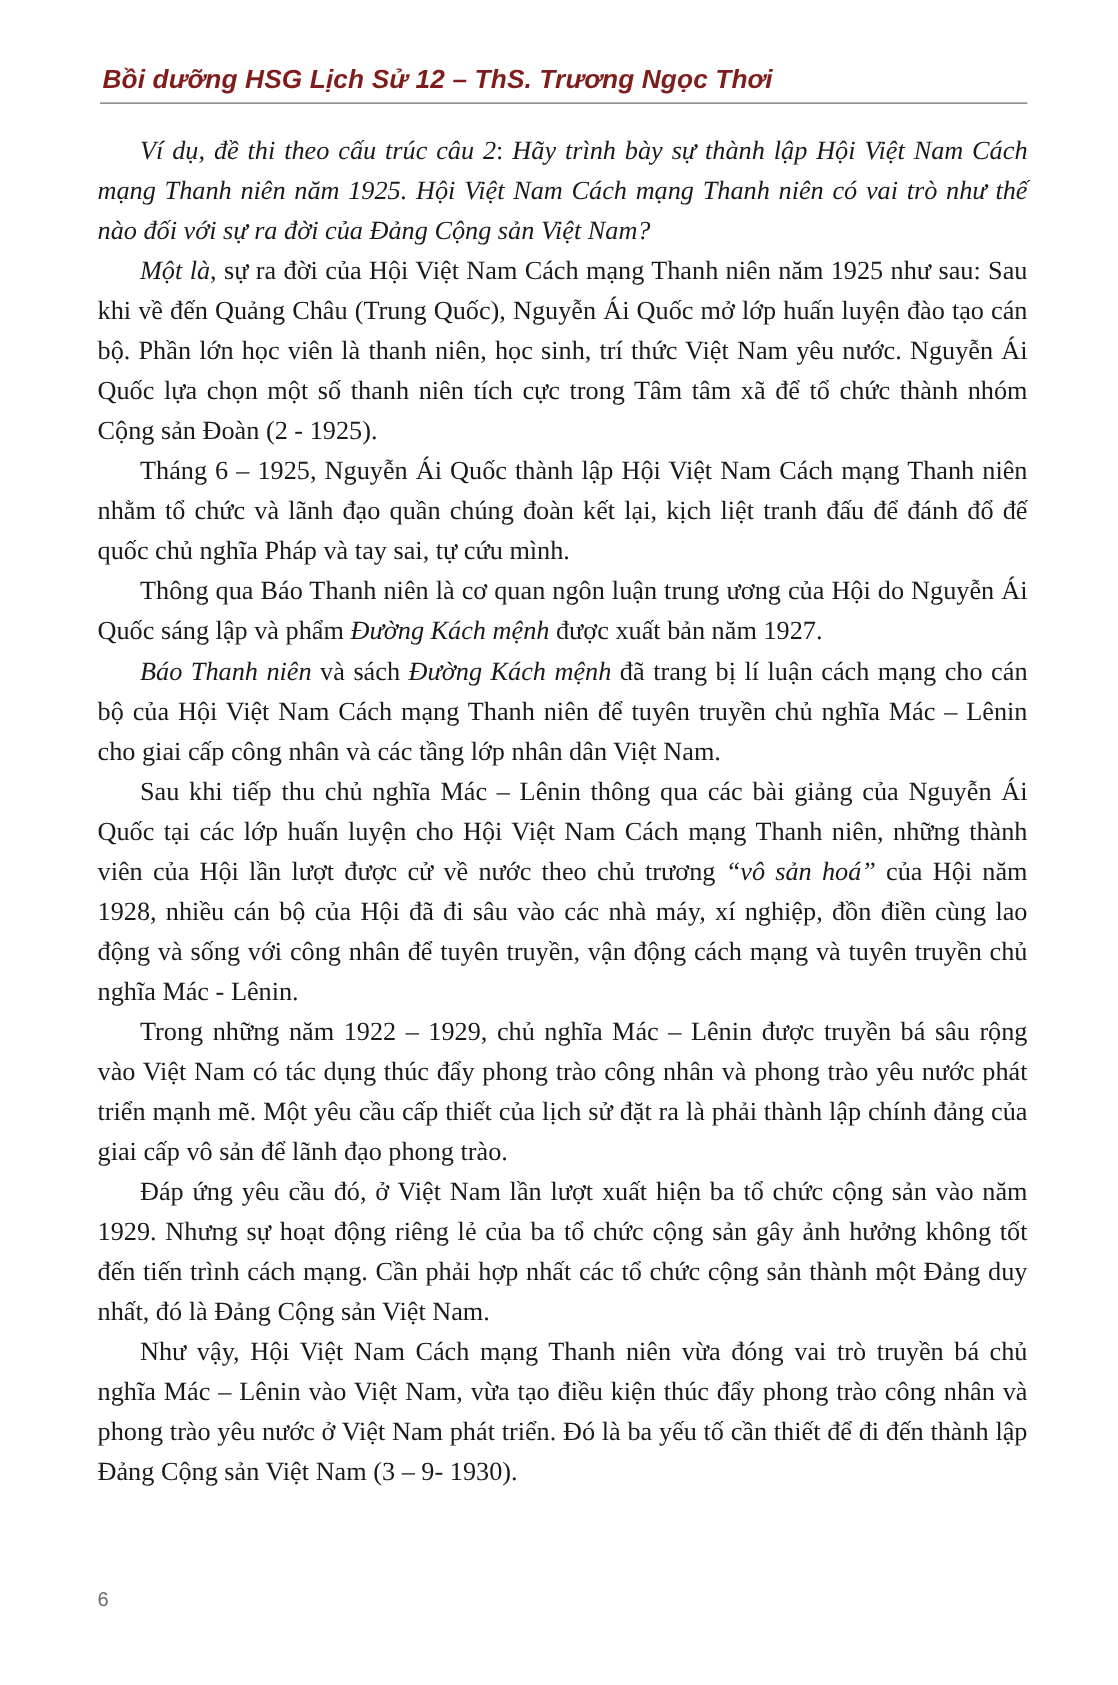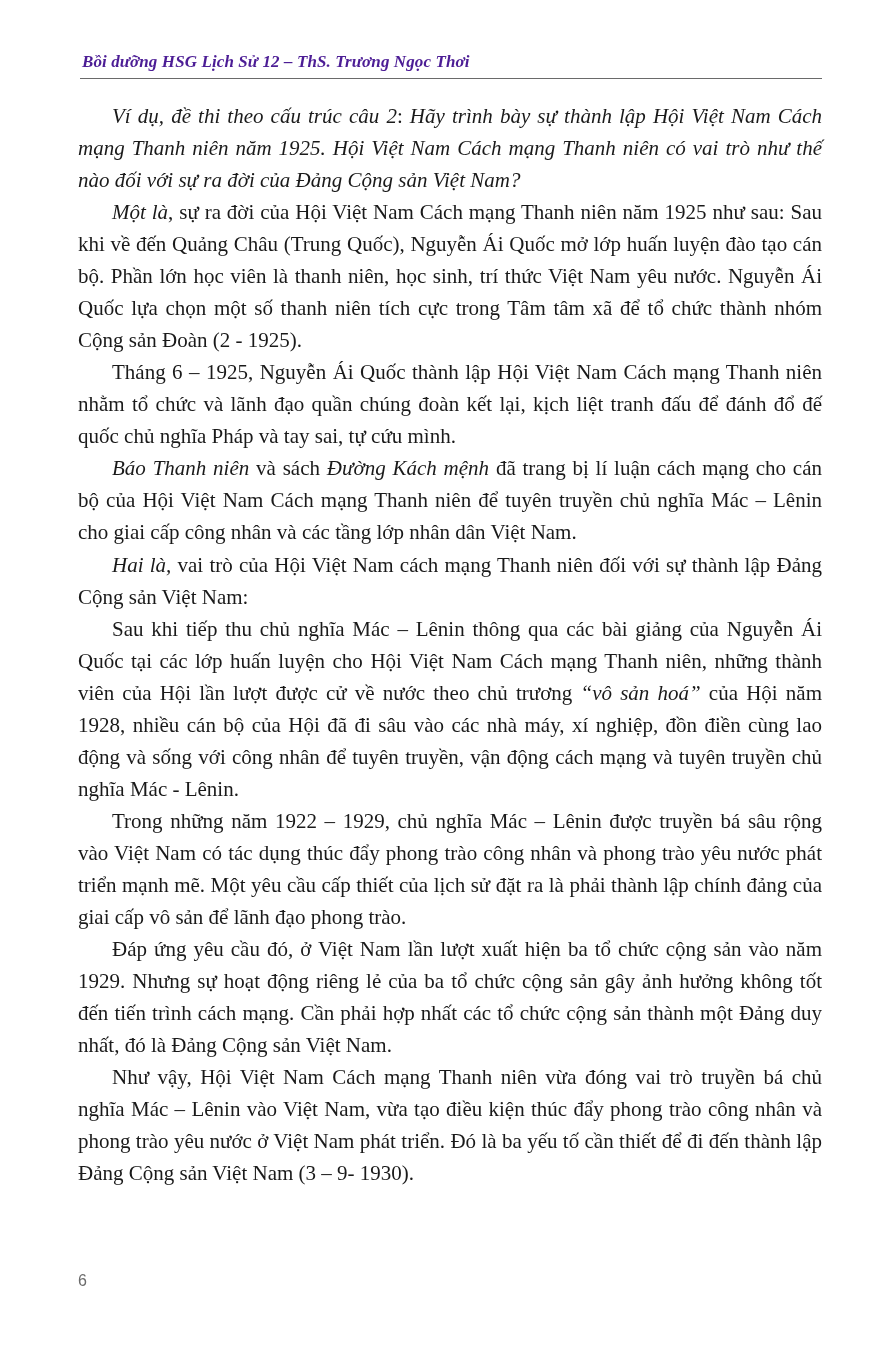--- a/index.html
+++ b/index.html
@@ -18,26 +18,26 @@
   .page {
     position: absolute;
     left: 0;
     top: 0;
     width: 894px;
     height: 1348px;
     box-sizing: border-box;
     padding: 52px 72px 40px 78px;
   }
   .header {
-    font-family: Liberation Serif, serif;
+    font-family: Liberation Sans, sans-serif;
     font-style: italic;
     font-weight: bold;
-    font-size: 17px;
+    font-size: 21px;
     letter-spacing: 0.1px;
-    color: #4c1d95;
+    color: #7f1d1d;
     padding-left: 4px;
     padding-bottom: 6px;
   }
   .header-rule {
     border-bottom: 1px solid #6a6a6a;
     margin: 0 0 22px 2px;
   }
   .content {
     font-size: 21px;
     line-height: 1.52;
@@ -63,22 +63,22 @@
 
 <div class="page">
 
   <div class="header">Bồi dưỡng HSG Lịch Sử 12 – ThS. Trương Ngọc Thơi</div>
   <div class="header-rule"></div>
 
   <div class="content">
       <p id="p-example"><span class="it">Ví dụ, đề thi theo cấu trúc câu 2</span><span>: </span><span class="it">Hãy trình bày sự thành lập Hội Việt Nam Cách mạng Thanh niên  năm 1925. Hội Việt Nam Cách mạng Thanh niên có vai trò như thế nào đối với sự ra đời của Đảng Cộng sản Việt Nam?</span></p>
       <p id="p-part-one"><span class="it">Một là</span><span>, sự ra đời của Hội Việt Nam Cách mạng Thanh niên năm 1925 như sau: Sau khi về đến Quảng Châu (Trung Quốc), Nguyễn Ái Quốc mở lớp huấn luyện đào tạo cán bộ. Phần lớn học viên là thanh niên, học sinh, trí thức Việt Nam yêu nước. Nguyễn Ái Quốc lựa chọn một số thanh niên tích cực trong Tâm tâm xã để tổ chức thành nhóm Cộng sản Đoàn (2 - 1925).</span></p>
       <p id="p-june-1925"><span>Tháng 6 – 1925, Nguyễn Ái Quốc thành lập Hội Việt Nam Cách mạng Thanh niên nhằm tổ chức và lãnh đạo quần chúng đoàn kết lại, kịch liệt tranh đấu để đánh đổ đế quốc chủ nghĩa Pháp và tay sai, tự cứu mình.</span></p>
+      <p id="p-newspaper"><span>Thông qua Báo Thanh niên là cơ quan ngôn luận trung ương của Hội do Nguyễn Ái Quốc sáng lập và phẩm </span><span class="it">Đường Kách mệnh</span><span> được xuất bản năm 1927.</span></p>
       <p id="p-theory"><span class="it">Báo Thanh niên </span><span>và sách </span><span class="it">Đường Kách mệnh</span><span> đã trang bị lí luận cách mạng cho cán bộ của Hội Việt Nam Cách mạng Thanh niên để tuyên truyền chủ nghĩa Mác – Lênin cho giai cấp công nhân và các tầng lớp nhân dân Việt Nam.</span></p>
-      <p id="p-part-two"><span class="it">Hai là,</span><span> vai trò của Hội Việt Nam cách mạng Thanh niên đối với sự thành lập Đảng Cộng sản Việt Nam:</span></p>
       <p id="p-proletarianization"><span>Sau khi tiếp thu chủ nghĩa Mác – Lênin thông qua các bài giảng của Nguyễn Ái Quốc tại các lớp huấn luyện cho Hội Việt Nam Cách mạng Thanh niên, những thành viên của Hội lần lượt được cử về nước theo chủ trương </span><span class="it">“vô sản hoá”</span><span> của Hội năm 1928, nhiều cán bộ của Hội đã đi sâu vào các nhà máy, xí nghiệp, đồn điền cùng lao động và sống với công nhân để tuyên truyền, vận động cách mạng và tuyên truyền chủ nghĩa Mác - Lênin.</span></p>
       <p id="p-1928-1929"><span>Trong những năm 1922 – 1929, chủ nghĩa Mác – Lênin được truyền bá sâu rộng vào Việt Nam có tác dụng thúc đẩy phong trào công nhân và phong trào yêu nước phát triển mạnh mẽ. Một yêu cầu cấp thiết của lịch sử đặt ra là phải thành lập chính đảng của giai cấp vô sản để lãnh đạo phong trào.</span></p>
       <p id="p-1929-orgs"><span>Đáp ứng yêu cầu đó, ở Việt Nam lần lượt xuất hiện ba tổ chức cộng sản vào năm 1929. Nhưng sự hoạt động riêng lẻ của ba tổ chức cộng sản gây ảnh hưởng không tốt đến tiến trình cách mạng. Cần phải hợp nhất các tổ chức cộng sản thành một Đảng duy nhất, đó là Đảng Cộng sản Việt Nam.</span></p>
       <p id="p-conclusion"><span>Như vậy, Hội Việt Nam Cách mạng Thanh niên vừa đóng vai trò truyền bá chủ nghĩa Mác – Lênin vào Việt Nam, vừa tạo điều kiện thúc đẩy phong trào công nhân và phong trào yêu nước ở Việt Nam phát triển. Đó là ba yếu tố cần thiết để đi đến thành lập Đảng Cộng sản Việt Nam (3 – 9- 1930).</span></p>
     </div>
 
   <div class="page-number">6</div>
 
 </div>
 

